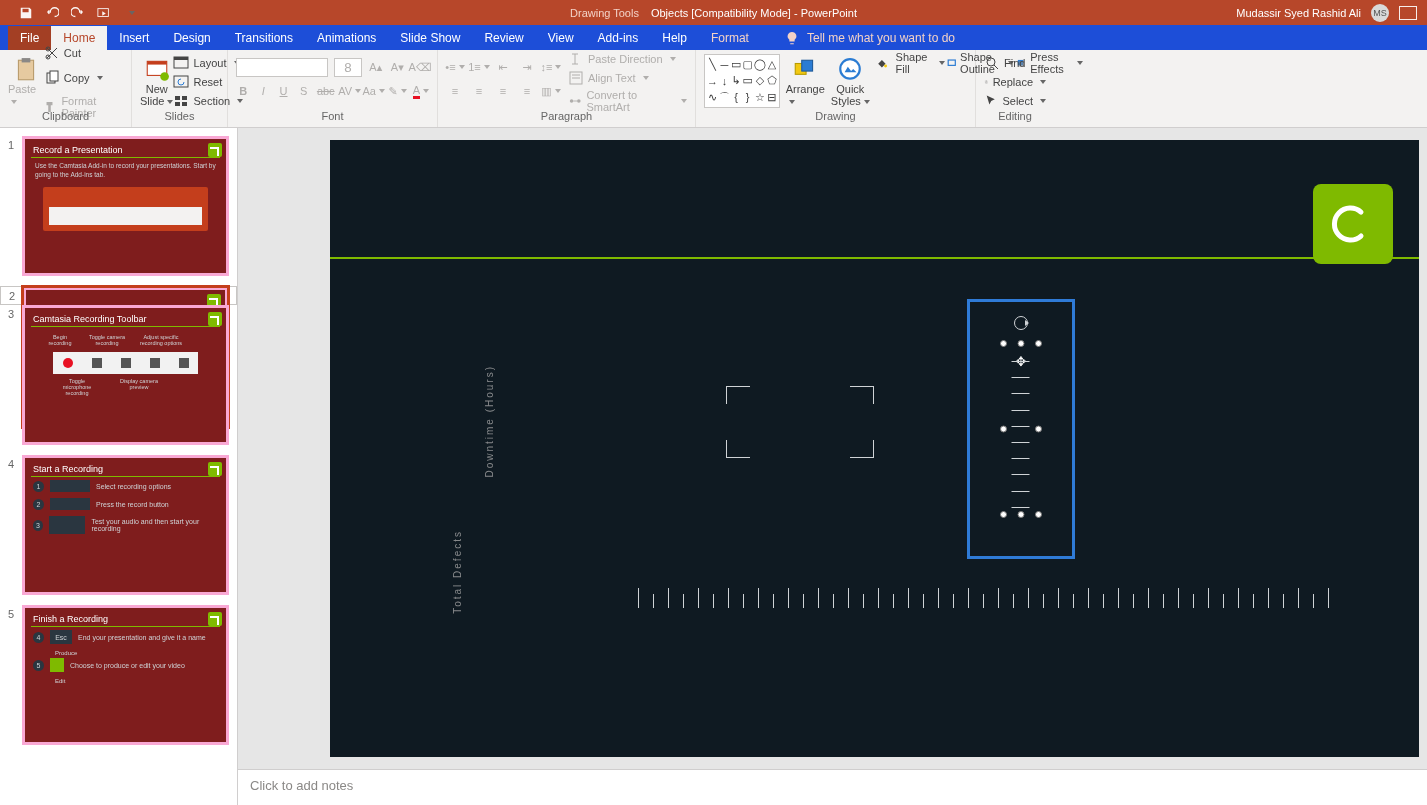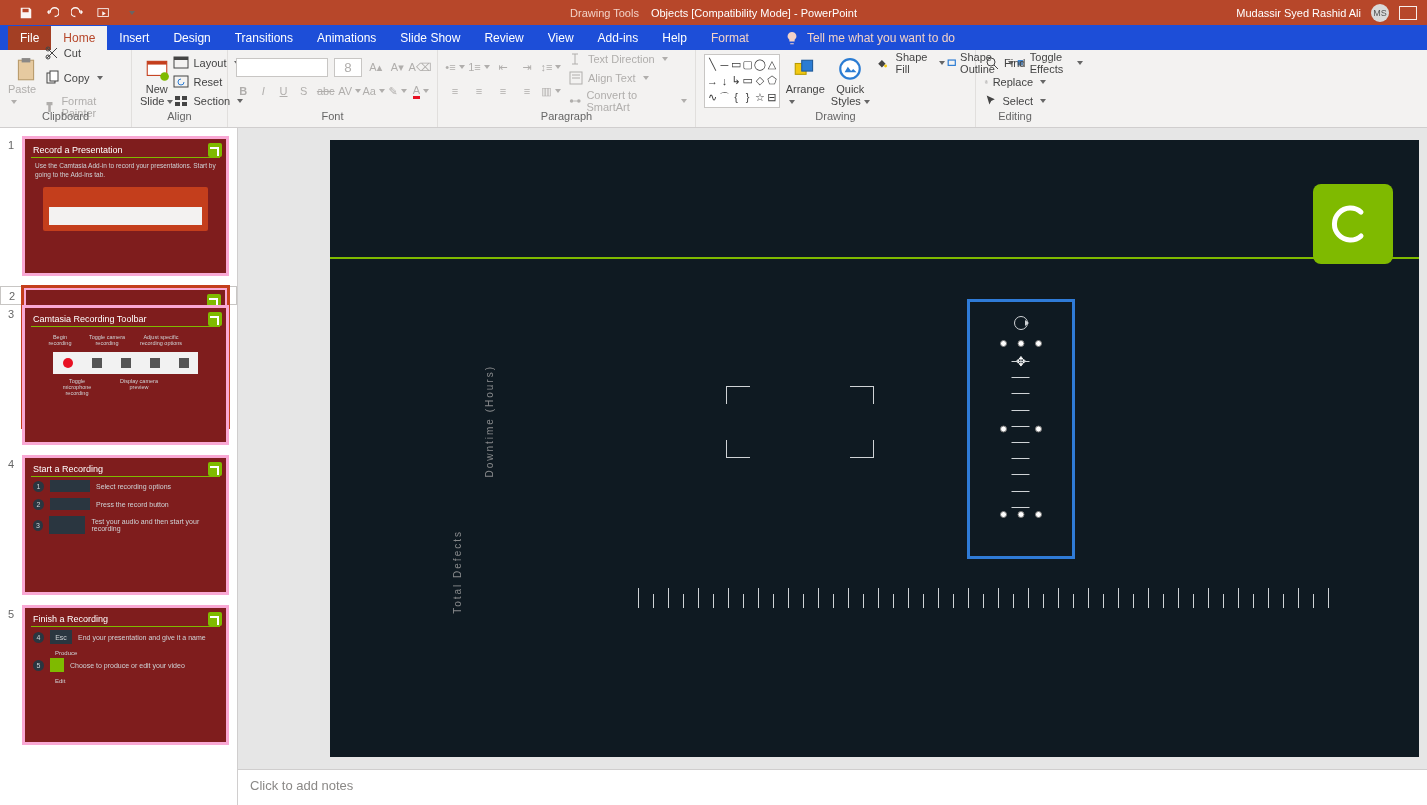--- a/index.html
+++ b/index.html
@@ -238,21 +238,21 @@
             <svg class="ico16" viewBox="0 0 16 16">
               <rect x="2" y="3" width="5" height="4" fill="#444"></rect>
               <rect x="9" y="3" width="5" height="4" fill="#444"></rect>
               <rect x="2" y="9" width="5" height="4" fill="#444"></rect>
               <rect x="9" y="9" width="5" height="4" fill="#444"></rect>
             </svg>
             <span>Section</span>
           </div>
       </div>
     </div>
-    <div class="label">Align</div>
+    <div class="label">Slides</div>
   </div>
 
   <div class="group" style="width:210px;">
     <div style="height:56px;display:flex;flex-direction:column;gap:6px;padding-top:4px;">
       <div class="row">
         <input class="sel fontname ghost" value="" style="">
         <input class="sel fontsize ghost" style="text-align: center; color: rgb(176, 174, 172);" value="8">
         <span class="iconbtn">A▴</span>
         <span class="iconbtn">A▾</span>
         <span class="iconbtn">A⌫</span>
@@ -298,21 +298,21 @@
           <span class="iconbtn">≡</span>
           <span class="iconbtn">≡</span>
           <span class="iconbtn dd dis">▥</span>
         </div>
       </div>
       <div style="display:flex;flex-direction:column;justify-content:center;gap:3px;">
         <div class="ribbtn dis dd">
             <svg class="ico16" viewBox="0 0 16 16">
               <path stroke="#b0aeac" fill="none" d="M4 3h6M7 3v10m-3 0h6"></path>
             </svg>
-            <span>Text Direction</span>
+            <span>Paste Direction</span>
           </div>
         <div class="ribbtn dis dd">
             <svg class="ico16" viewBox="0 0 16 16">
               <rect x="2" y="2" width="12" height="12" fill="none" stroke="#b0aeac"></rect>
               <path stroke="#b0aeac" d="M4 5h8M4 8h8"></path>
             </svg>
             <span>Align Text</span>
           </div>
         <div class="ribbtn dis dd">
             <svg class="ico16" viewBox="0 0 16 16">
@@ -377,21 +377,21 @@
             <svg class="ico16" viewBox="0 0 16 16">
               <rect x="2" y="3" width="12" height="9" fill="none" stroke="#2b7cd3" stroke-width="2"></rect>
             </svg>
             <span>Shape Outline</span>
           </div>
         <div class="fillrow dd">
             <svg class="ico16" viewBox="0 0 16 16">
               <rect x="3" y="3" width="9" height="9" fill="#2b7cd3"></rect>
               <rect x="5" y="5" width="9" height="9" fill="#888" opacity=".5"></rect>
             </svg>
-            <span>Toggle Effects</span>
+            <span>Press Effects</span>
           </div>
       </div>
     </div>
     <div class="label">Drawing</div>
   </div>
 
   <div class="group" style="width:78px;border-right:none;">
     <div style="height:56px;display:flex;flex-direction:column;justify-content:center;gap:3px;">
       <div class="ribbtn">
           <svg class="ico16" viewBox="0 0 16 16">

